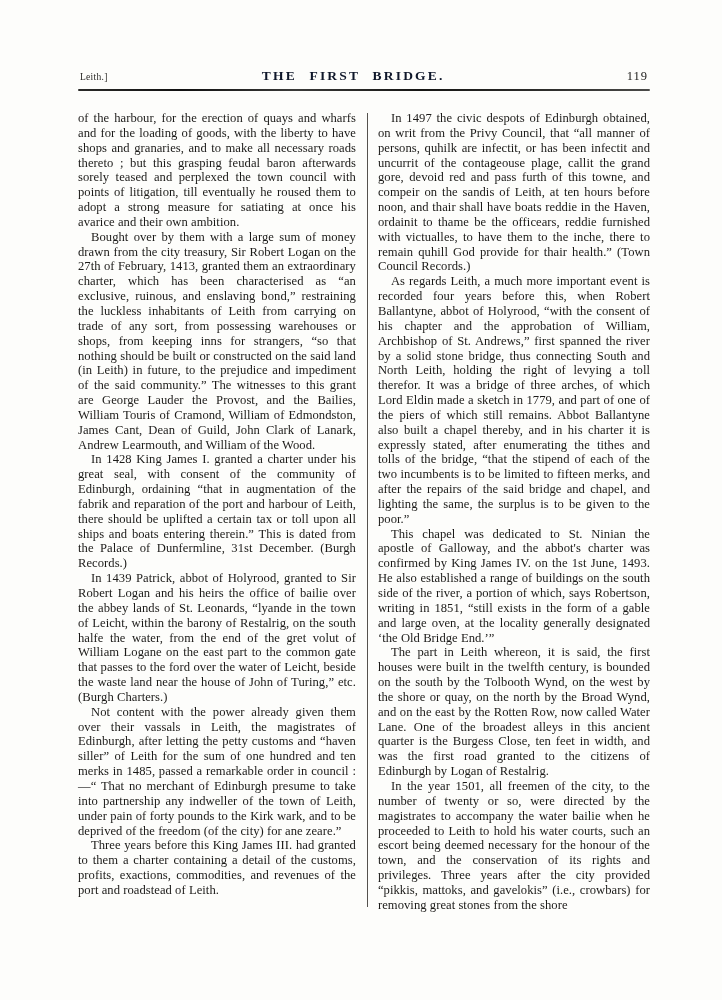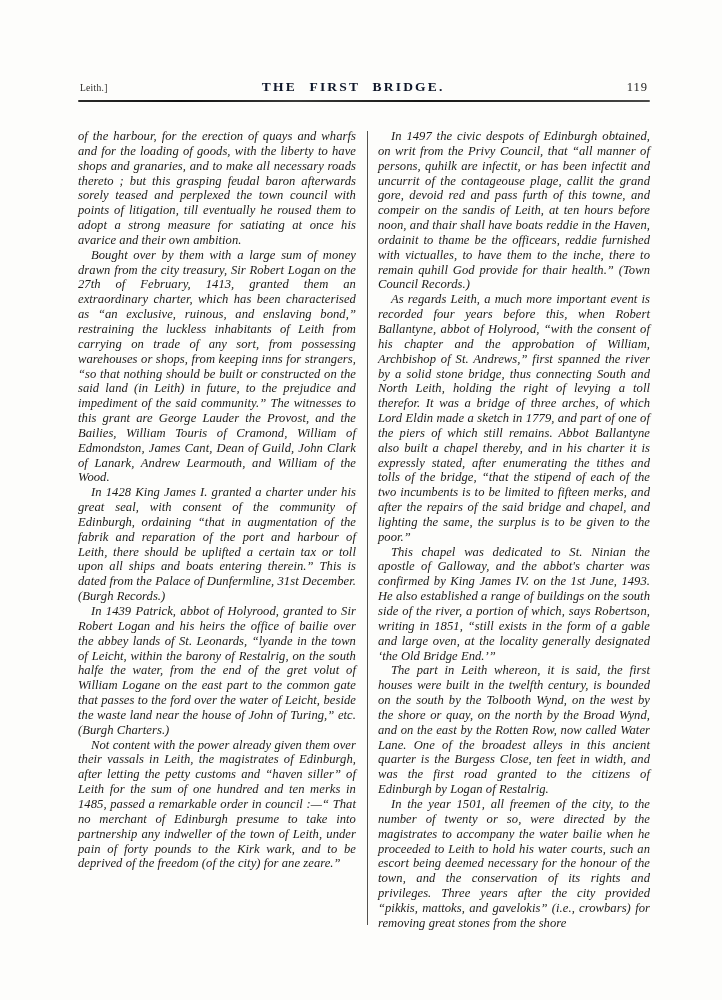--- a/index.html
+++ b/index.html
@@ -10,21 +10,21 @@
   }
   .page{
     position:relative;
     width:722px;height:1000px;
     background:#fdfdfb;
     color:#1b1a18;
     overflow:hidden;
   }
   .content{
     position:absolute;
-    left:78px;top:79px;
+    left:78px;top:68px;
     width:572px;
   }
   .running-head{
     display:flex;
     align-items:baseline;
     justify-content:space-between;
     padding:0 2px;
   }
   .section-label{
     font-size:9.5px;
@@ -45,22 +45,21 @@
     color:#1b1a18;
   }
   .head-rule{
     margin-top:5px;
     height:2px;
     background:linear-gradient(90deg,#2a2a28 0%,#111 18%,#3a3a38 38%,#161614 60%,#2e2e2c 82%,#4a4a48 100%);
     border-radius:1px;
   }
   .columns{
     display:flex;
-    margin-top:27px;
-    font-style:italic;
+    margin-top:20px;
   }
   .col{
     text-align:justify;
     font-size:12.6px;
     line-height:14.85px;
     letter-spacing:.05px;
     color:#1b1a18;
   }
   .col-left{width:283px;}
   .col-right{width:277px;}
@@ -89,20 +88,21 @@
 
     <div class="head-rule"></div>
 
     <div class="columns">
       <div class="col col-left">
           <p>of the harbour, for the erection of quays and wharfs and for the loading of goods, with the liberty to have shops and granaries, and to make all necessary roads thereto ; but this grasping feudal baron afterwards sorely teased and perplexed the town council with points of litigation, till eventually he roused them to adopt a strong measure for satiating at once his avarice and their own ambition.</p>
           <p>Bought over by them with a large sum of money drawn from the city treasury, Sir Robert Logan on the 27th of February, 1413, granted them an extraordinary charter, which has been characterised as “an exclusive, ruinous, and enslaving bond,” restraining the luckless inhabitants of Leith from carrying on trade of any sort, from possessing warehouses or shops, from keeping inns for strangers, “so that nothing should be built or constructed on the said land (in Leith) in future, to the prejudice and impediment of the said community.”  The witnesses to this grant are George Lauder the Provost, and the Bailies, William Touris of Cramond, William of Edmondston, James Cant, Dean of Guild, John Clark of Lanark, Andrew Learmouth, and William of the Wood.</p>
           <p>In 1428 King James I. granted a charter under his great seal, with consent of the community of Edinburgh, ordaining “that in augmentation of the fabrik and reparation of the port and harbour of Leith, there should be uplifted a certain tax or toll upon all ships and boats entering therein.”  This is dated from the Palace of Dunfermline, 31st December.  (Burgh Records.)</p>
           <p>In 1439 Patrick, abbot of Holyrood, granted to Sir Robert Logan and his heirs the office of bailie over the abbey lands of St. Leonards, “lyande in the town of Leicht, within the barony of Restalrig, on the south halfe the water, from the end of the gret volut of William Logane on the east part to the common gate that passes to the ford over the water of Leicht, beside the waste land near the house of John of Turing,” etc.  (Burgh Charters.)</p>
           <p>Not content with the power already given them over their vassals in Leith, the magistrates of Edinburgh, after letting the petty customs and “haven siller” of Leith for the sum of one hundred and ten merks in 1485, passed a remarkable order in council :—“ That no merchant of Edinburgh presume to take into partnership any indweller of the town of Leith, under pain of forty pounds to the Kirk wark, and to be deprived of the freedom (of the city) for ane zeare.”</p>
+          <p>Three years before this King James III. had granted to them a charter containing a detail of the customs, profits, exactions, commodities, and revenues of the port and roadstead of Leith.</p>
         </div>
       <div class="col-divider"></div>
       <div class="col col-right">
           <p>In 1497 the civic despots of Edinburgh obtained, on writ from the Privy Council, that “all manner of persons, quhilk are infectit, or has been infectit and uncurrit of the contageouse plage, callit the grand gore, devoid red and pass furth of this towne, and compeir on the sandis of Leith, at ten hours before noon, and thair shall have boats reddie in the Haven, ordainit to thame be the officears, reddie furnished with victualles, to have them to the inche, there to remain quhill God provide for thair health.”  (Town Council Records.)</p>
           <p>As regards Leith, a much more important event is recorded four years before this, when Robert Ballantyne, abbot of Holyrood, “with the consent of his chapter and the approbation of William, Archbishop of St. Andrews,” first spanned the river by a solid stone bridge, thus connecting South and North Leith, holding the right of levying a toll therefor.  It was a bridge of three arches, of which Lord Eldin made a sketch in 1779, and part of one of the piers of which still remains.  Abbot Ballantyne also built a chapel thereby, and in his charter it is expressly stated, after enumerating the tithes and tolls of the bridge, “that the stipend of each of the two incumbents is to be limited to fifteen merks, and after the repairs of the said bridge and chapel, and lighting the same, the surplus is to be given to the poor.”</p>
           <p>This chapel was dedicated to St. Ninian the apostle of Galloway, and the abbot's charter was confirmed by King James IV. on the 1st June, 1493.  He also established a range of buildings on the south side of the river, a portion of which, says Robertson, writing in 1851, “still exists in the form of a gable and large oven, at the locality generally designated ‘the Old Bridge End.’”</p>
           <p>The part in Leith whereon, it is said, the first houses were built in the twelfth century, is bounded on the south by the Tolbooth Wynd, on the west by the shore or quay, on the north by the Broad Wynd, and on the east by the Rotten Row, now called Water Lane.  One of the broadest alleys in this ancient quarter is the Burgess Close, ten feet in width, and was the first road granted to the citizens of Edinburgh by Logan of Restalrig.</p>
           <p>In the year 1501, all freemen of the city, to the number of twenty or so, were directed by the magistrates to accompany the water bailie when he proceeded to Leith to hold his water courts, such an escort being deemed necessary for the honour of the town, and the conservation of its rights and privileges.  Three years after the city provided “pikkis, mattoks, and gavelokis” (i.e., crowbars) for removing great stones from the shore</p>
         </div>
     </div>

